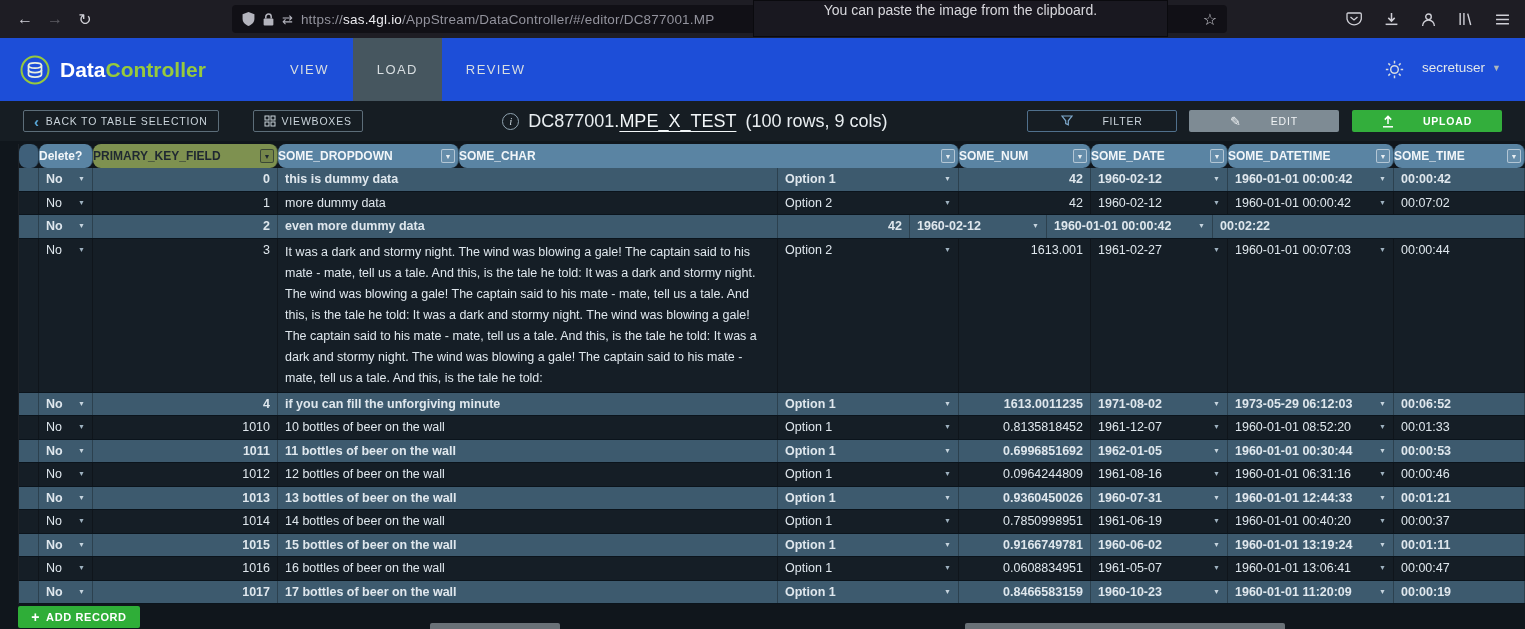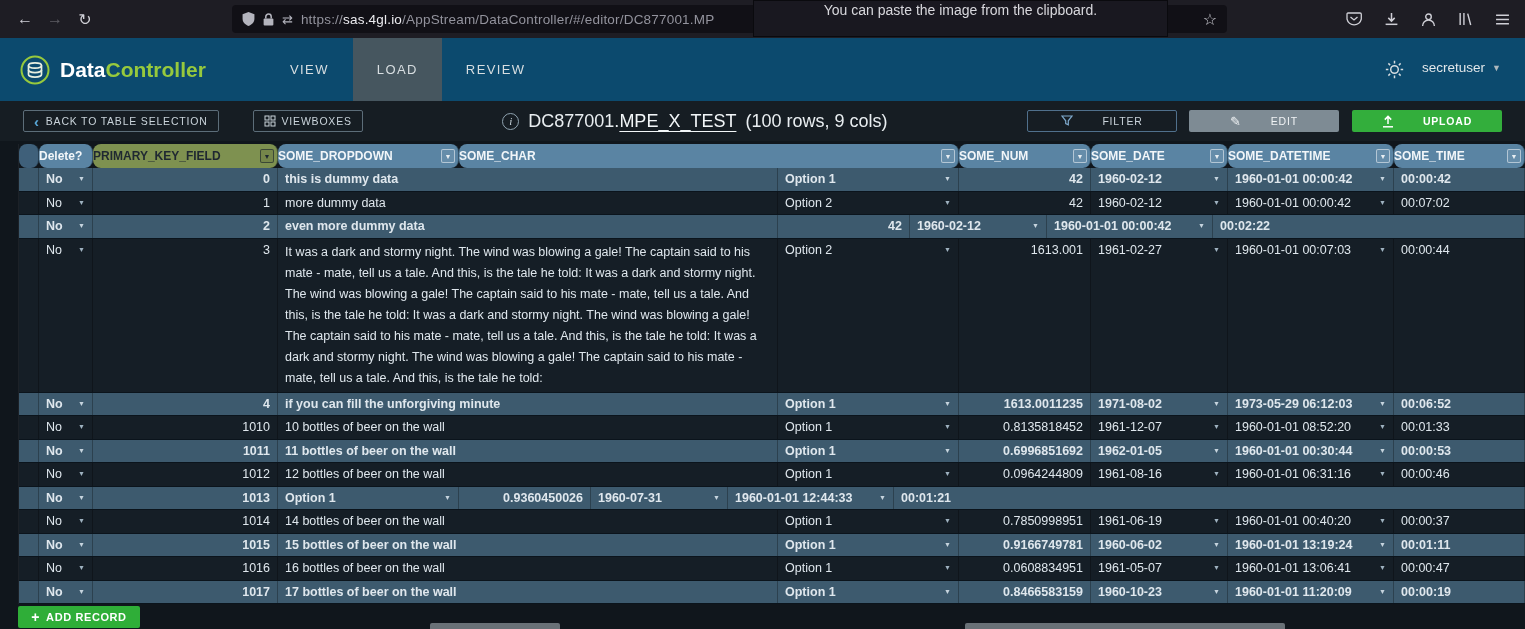--- a/index.html
+++ b/index.html
@@ -13,21 +13,21 @@
   .chrome-btn.dim { opacity:.35; }
   .urlbar { margin-left:132px; width:995px; height:28px; background:#111016; border-radius:4px; display:flex; align-items:center; padding:0 10px; gap:8px; }
   .url-ico { color:#b4b4bd; display:flex; align-items:center; }
   .url-text { font-size:13.5px; color:#93939d; white-space:nowrap; letter-spacing:.2px; }
   .url-text .host { color:#ececf0; }
   .url-star { margin-left:auto; color:#cfcfd6; font-size:16px; }
   .right-group { margin-left:auto; display:flex; gap:7px; padding-right:8px; }
   .tooltip { position:absolute; left:753px; top:0; width:415px; height:37px; background:#191820; border:1px solid #0a0a0e; display:flex; justify-content:center; padding-top:1px; color:#d8d8dd; font-size:14px; }
 
   
-  .app-header { height:63px; background:#0c4a6e; display:flex; align-items:center; }
+  .app-header { height:63px; background:#1d4ed8; display:flex; align-items:center; }
   .logo { display:flex; align-items:center; gap:10px; padding-left:20px; width:246px; }
   .logo-text { font-size:21px; font-weight:700; color:#ffffff; }
   .logo-text .ctrl { color:#97c93d; }
   .main-nav { display:flex; height:100%; margin-left:20px; }
   .nav-item { padding:0 24px; display:flex; align-items:center; font-size:13px; letter-spacing:1.4px; color:#d8dee1; }
   .nav-item.active { background:#46565f; }
   .header-right { margin-left:auto; display:flex; align-items:flex-start; gap:18px; padding-right:24px; color:#d6dce0; }
   .user-menu { display:flex; align-items:center; gap:7px; font-size:13.5px; color:#e2e7ea; }
   .chev { font-size:9px; color:#aeb8bd; }
 
@@ -502,20 +502,23 @@
   </div>
         <div class="tr striped" data-interactable="false">
     <div class="td col-handle" data-interactable="true"></div>
     <div class="td col-delete dd" data-interactable="true">
             <span>No</span>
             <span class="dd-arrow" data-interactable="false">▼</span>
           </div>
     <div class="td col-pk num" data-interactable="true">
             <span>1013</span>
           </div>
+    <div class="td col-char" data-interactable="true">
+            <span>13 bottles of beer on the wall</span>
+          </div>
     <div class="td col-dropdown dd" data-interactable="true">
             <span>Option 1</span>
             <span class="dd-arrow" data-interactable="false">▼</span>
           </div>
     <div class="td col-num num" data-interactable="true">
             <span>0.9360450026</span>
           </div>
     <div class="td col-date dd" data-interactable="true">
             <span>1960-07-31</span>
             <span class="dd-arrow" data-interactable="false">▼</span>

